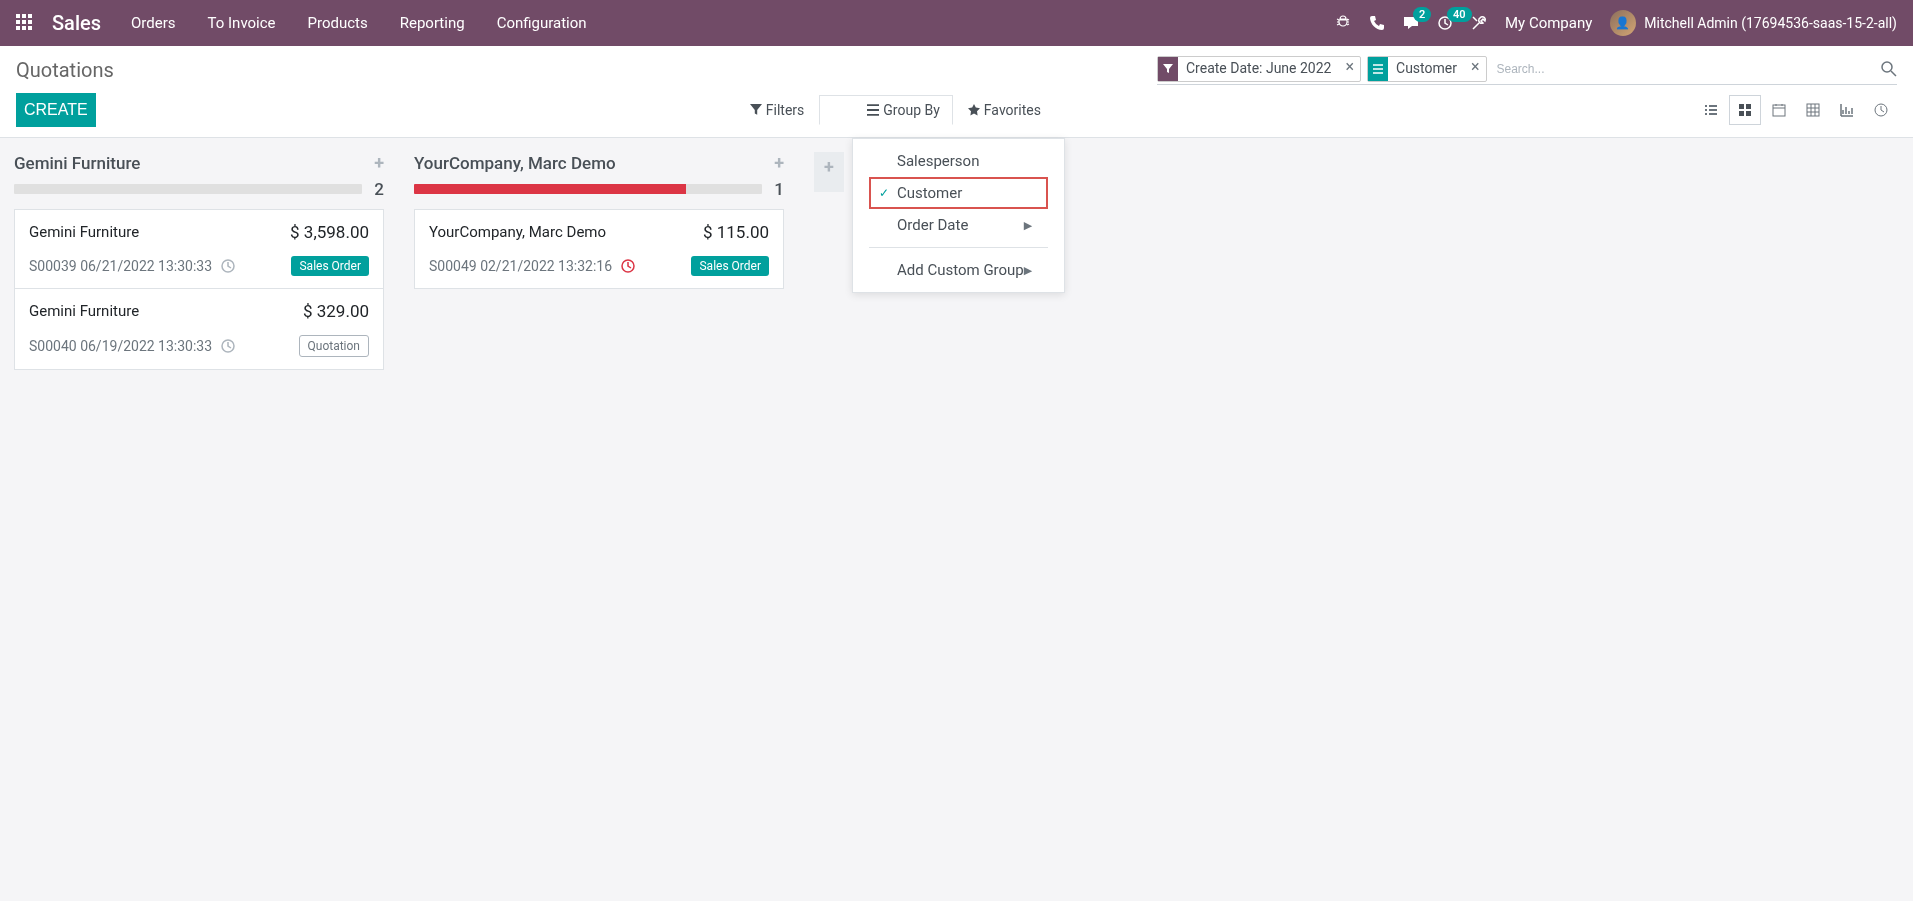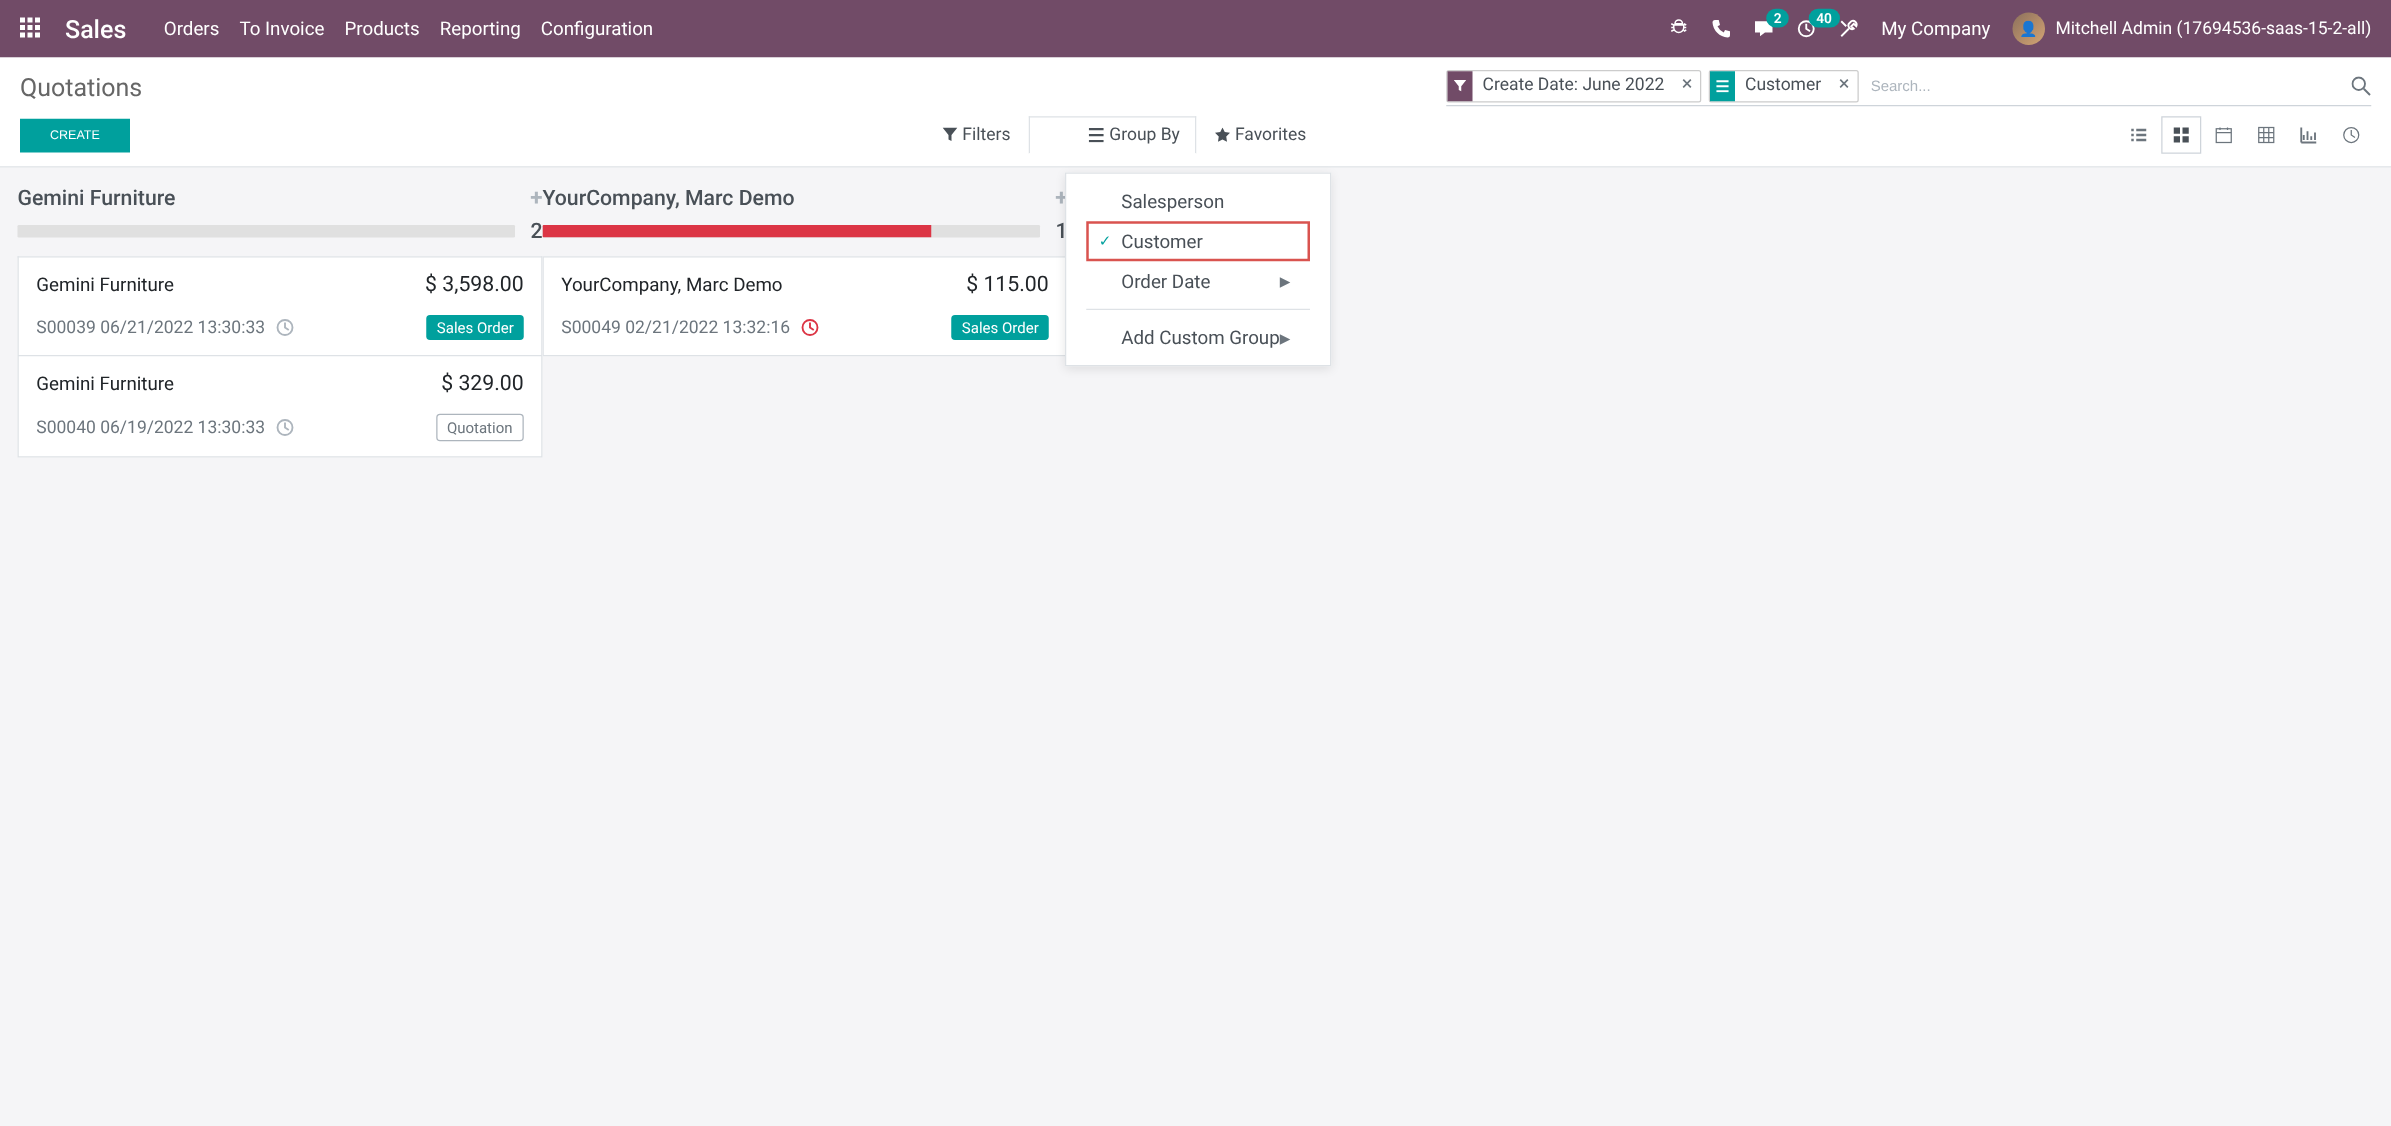--- a/index.html
+++ b/index.html
@@ -3,21 +3,21 @@
 <meta charset="utf-8">
 <style>
 * { box-sizing: border-box; margin: 0; padding: 0; }
 body { font-family: -apple-system, BlinkMacSystemFont, "Segoe UI", Roboto, sans-serif; font-size: 14px; color: #212529; background: #f5f5f7; }
 
 
 .navbar { background: #714B67; color: #fff; display: flex; align-items: center; height: 46px; padding: 0 16px; }
 .nav-apps { width: 18px; height: 18px; display: grid; grid-template-columns: repeat(3,4px); grid-template-rows: repeat(3,4px); gap: 2px; margin-right: 18px; cursor: pointer; }
 .nav-apps span { background: #fff; width: 4px; height: 4px; }
 .nav-brand { font-size: 20px; font-weight: 500; margin-right: 30px; color: #fff; }
-.nav-menu { display: flex; gap: 16px; }
+.nav-menu { display: flex; gap: 32px; }
 .nav-menu a { color: #fff; text-decoration: none; font-size: 15px; cursor: pointer; }
 .nav-right { margin-left: auto; display: flex; align-items: center; gap: 18px; }
 .nav-icon { width: 16px; height: 16px; fill: #fff; cursor: pointer; position: relative; }
 .nav-icon-wrap { position: relative; cursor: pointer; display: flex; align-items: center; }
 .badge { background: #00A09D; color: #fff; font-size: 11px; font-weight: 600; border-radius: 10px; padding: 1px 6px; position: absolute; top: -8px; left: 10px; }
 .nav-company { color: #fff; font-size: 15px; cursor: pointer; }
 .nav-user { display: flex; align-items: center; gap: 8px; color: #fff; cursor: pointer; }
 .avatar { width: 26px; height: 26px; border-radius: 50%; background: linear-gradient(135deg, #8B6F5C, #D4A574); display: flex; align-items: center; justify-content: center; font-size: 12px; color: #fff; }
 
 
@@ -27,39 +27,39 @@
 .cp-search { margin-left: auto; display: flex; align-items: center; border-bottom: 1px solid #ced4da; padding: 2px 0; width: 740px; }
 .search-facet { display: flex; align-items: flex-start; border: 1px solid #ccc; border-radius: 2px; margin-right: 6px; background: #fff; font-size: 14px; }
 .facet-icon { background: #714B67; color: #fff; width: 20px; height: 24px; display: flex; align-items: center; justify-content: center; }
 .facet-icon.groupby { background: #00A09D; }
 .facet-label { padding: 3px 8px; color: #495057; }
 .facet-remove { padding: 0 6px; cursor: pointer; color: #6c757d; font-size: 16px; }
 .search-input { border: none; outline: none; flex: 1; font-size: 12px; padding: 2px 4px; color: #495057; }
 .search-input::placeholder { color: #adb5bd; }
 .search-btn { margin-left: auto; cursor: pointer; }
 .cp-row2 { display: flex; align-items: center; padding-bottom: 10px; }
-.btn-create { background: #00A09D; color: #fff; border: none; padding: 8px 24px; font-size: 10px; font-weight: 500; cursor: pointer; }
+.btn-create { background: #00A09D; color: #fff; border: none; padding: 8px 8px; font-size: 16px; font-weight: 500; cursor: pointer; }
 .cp-toolbar { margin-left: auto; display: flex; align-items: center; gap: 2px; }
 .tb-btn { padding: 6px 12px; cursor: pointer; color: #495057; font-size: 14px; display: flex; align-items: center; gap: 4px; border: 1px solid transparent; background: #fff; }
 .tb-btn.active { border: 1px solid #dee2e6; border-bottom: 1px solid #fff; position: relative; z-index: 11; padding-left: 47px; }
 .cp-views { margin-left: auto; display: flex; align-items: center; gap: 2px; }
 .view-btn { width: 32px; height: 30px; display: flex; align-items: center; justify-content: center; cursor: pointer; color: #6c757d; border: 1px solid transparent; }
 .view-btn.active { border: 1px solid #ced4da; color: #495057; }
 
 
 .dropdown { position: absolute; top: 138px; left: 852px; background: #fff; border: 1px solid #dee2e6; box-shadow: 0 2px 8px rgba(0,0,0,0.1); z-index: 10; min-width: 180px; padding: 6px 16px; }
 .dropdown-item { padding: 7px 16px 7px 28px; cursor: pointer; font-size: 15px; color: #495057; display: flex; align-items: center; position: relative; }
 .dropdown-item.highlighted { border: 2px solid #d9534f; padding: 5px 14px 5px 26px; }
 .dropdown-item .check { position: absolute; left: 8px; color: #00A09D; font-size: 12px; }
 .dropdown-item .caret { margin-left: auto; color: #6c757d; font-size: 11px; }
 .dropdown-divider { height: 1px; background: #dee2e6; margin: 6px 0; }
 
 
 .kanban { display: flex; padding: 14px 0 14px 14px; gap: 0; align-items: flex-start; }
-.kanban-col { width: 420px; }
+.kanban-col { width: 370px; margin-right: 30px; }
 .col-header { display: flex; align-items: center; margin-bottom: 6px; }
 .col-title { font-size: 17px; font-weight: 500; color: #495057; flex: 1; }
 .col-add { color: #adb5bd; font-size: 18px; cursor: pointer; font-weight: bold; }
 .col-bar-row { display: flex; align-items: center; margin-bottom: 10px; }
 .col-bar { height: 10px; flex: 1; background: #e0e0e0; margin-right: 12px; border-radius: 1px; position: relative; overflow: hidden; }
 .col-bar-fill { height: 100%; background: #dc3545; }
 .col-count { font-size: 17px; font-weight: 500; color: #495057; }
 .kanban-card { background: #fff; border: 1px solid #dee2e6; padding: 12px 14px; margin-bottom: 0; border-bottom: none; }
 .kanban-card:last-child { border-bottom: 1px solid #dee2e6; }
 .card-row1 { display: flex; align-items: center; margin-bottom: 14px; }

